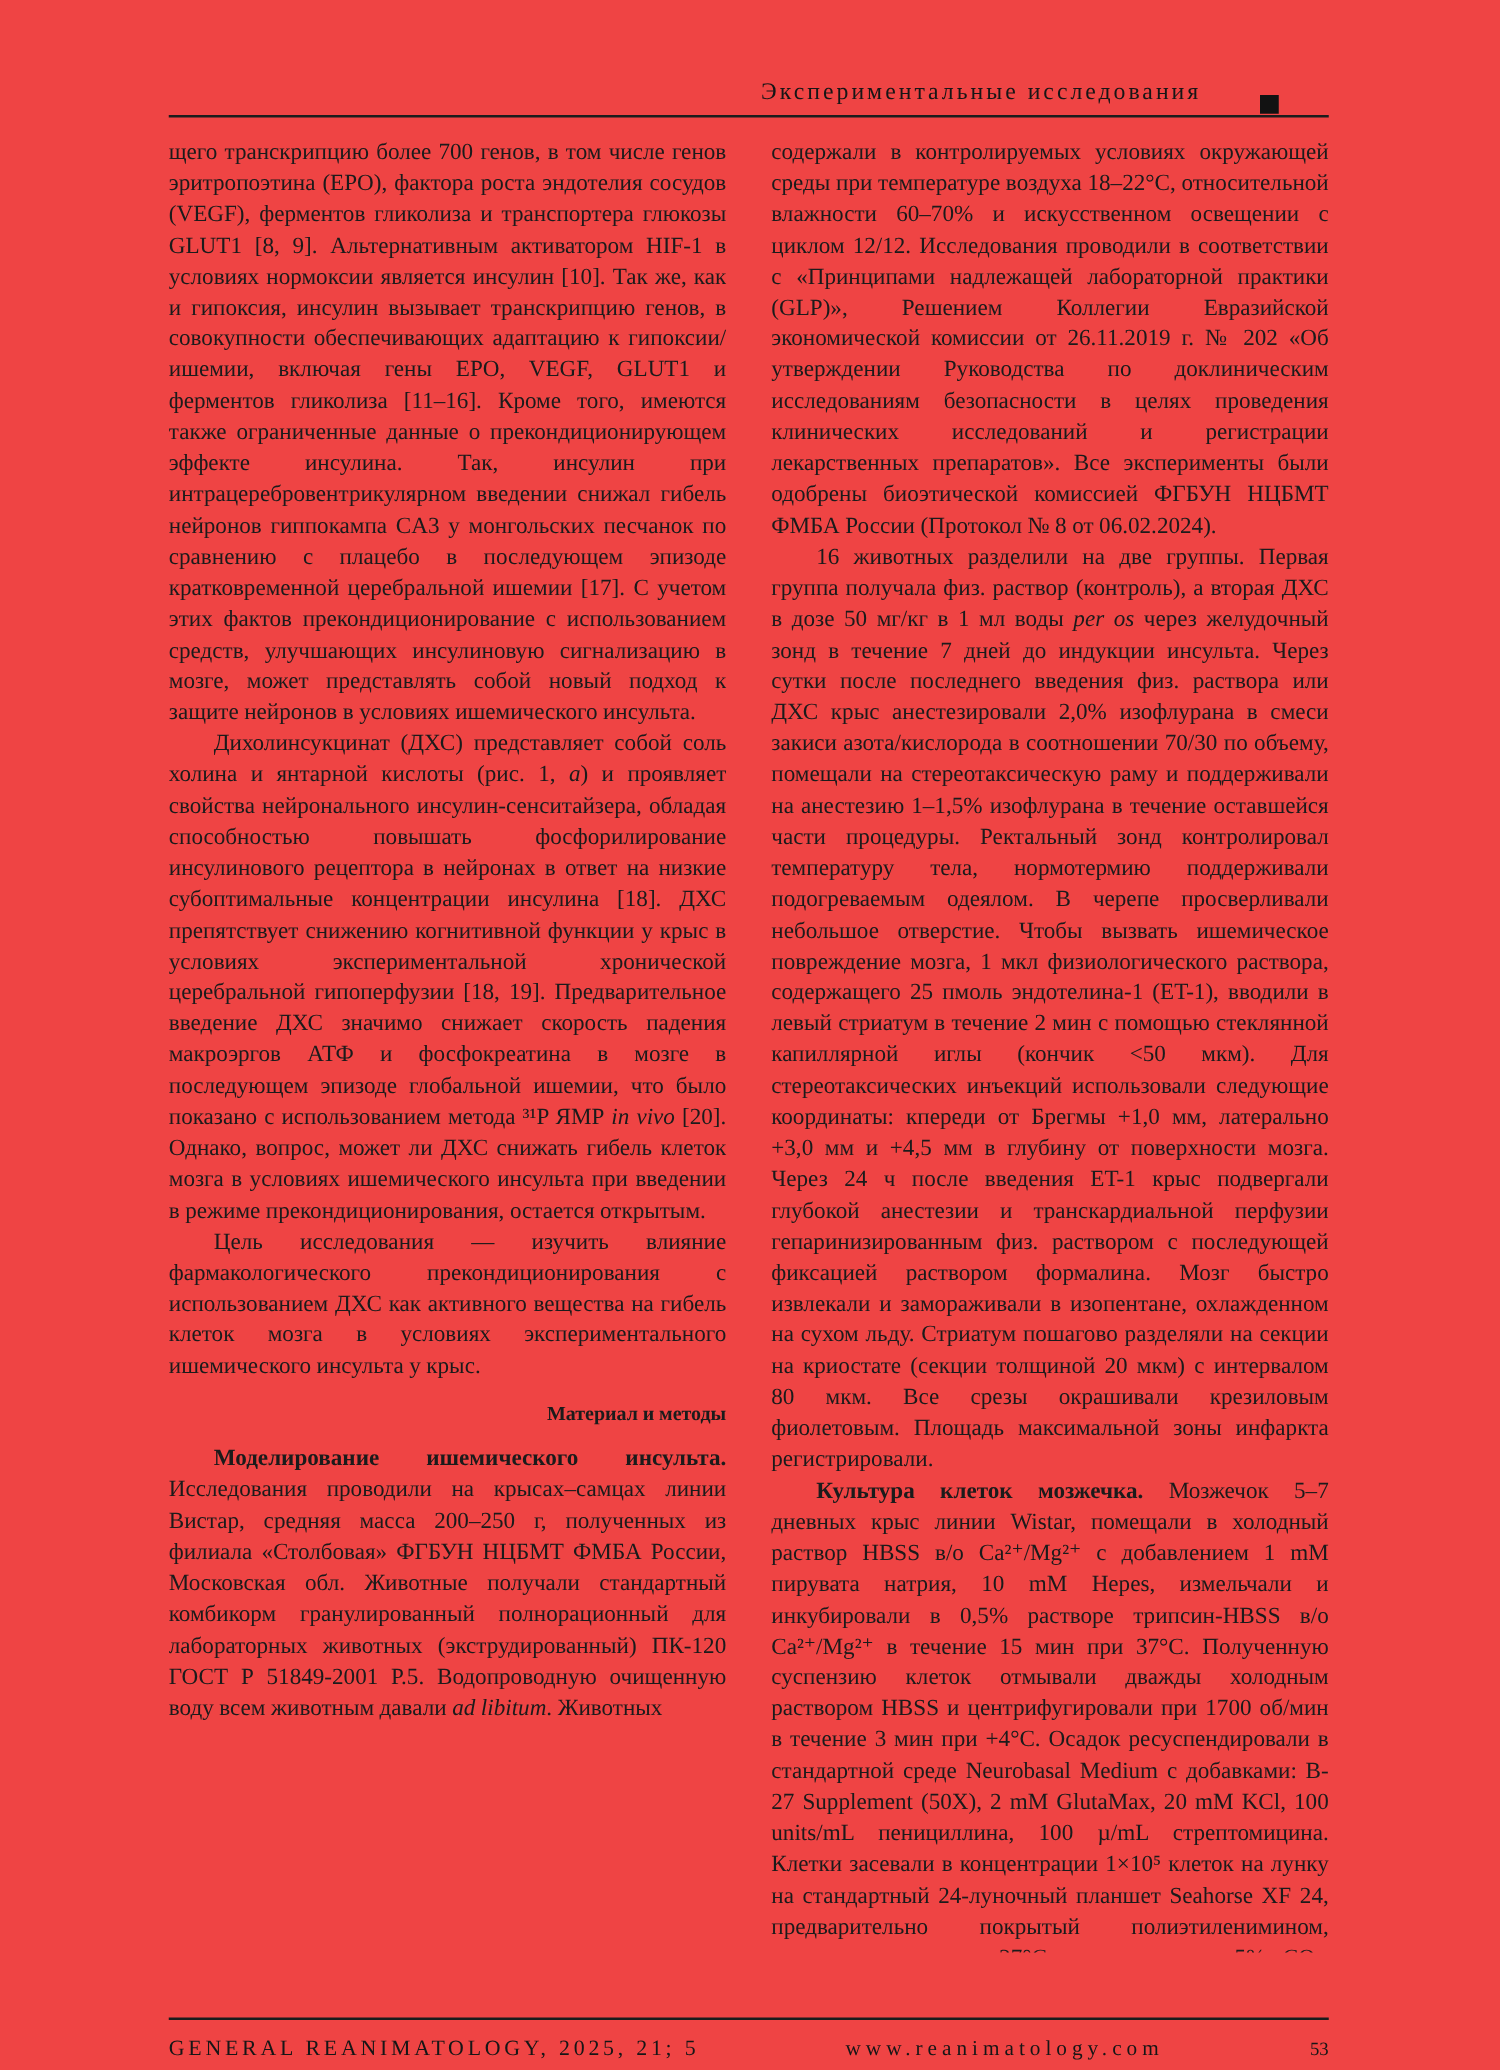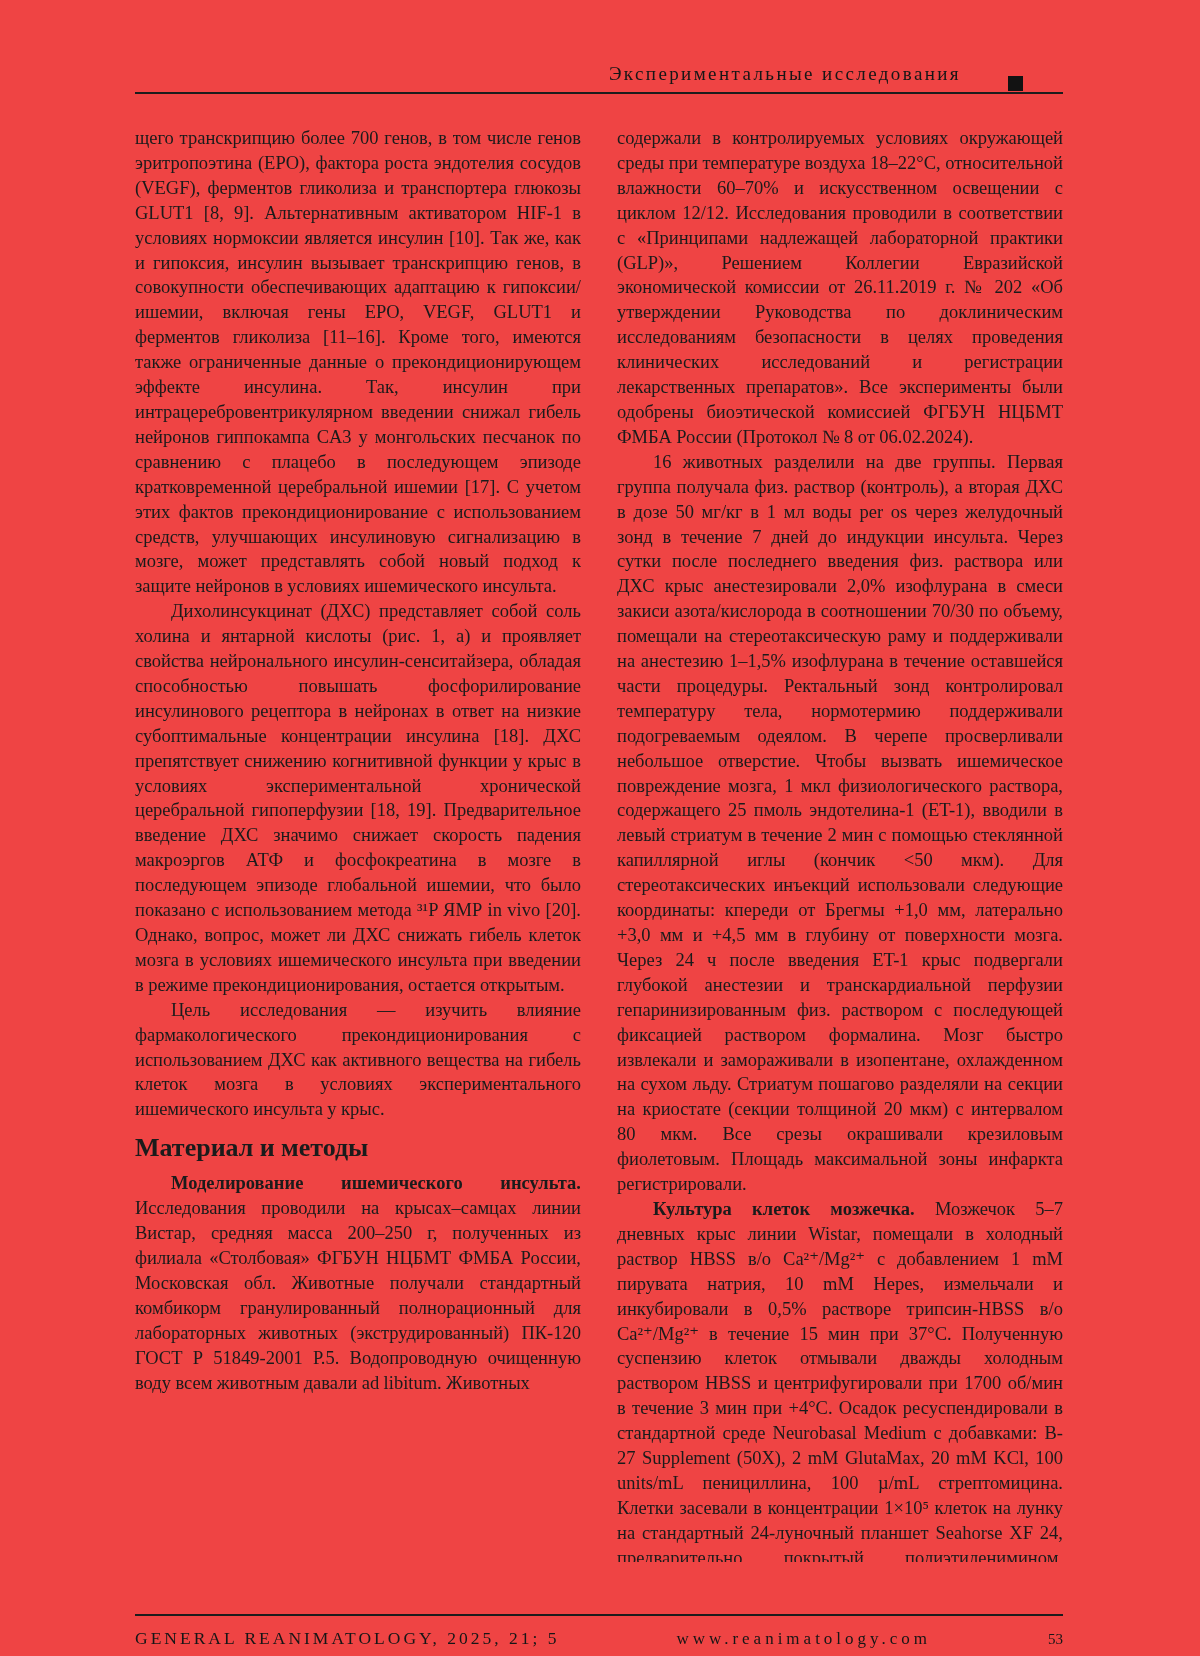--- a/index.html
+++ b/index.html
@@ -28,26 +28,26 @@
   .columns {
     position:absolute; left:135px; top:110px; width:928px; height:1452px;
     display:flex; gap:36px; overflow:hidden;
   }
   .col { width:446px; flex:0 0 446px; overflow:hidden; }
   .para {
     font-size:18.5px; line-height:24.9px; text-align:justify;
     hyphens:auto; -webkit-hyphens:auto; word-spacing:-0.2px;
   }
   .para.indent { text-indent:36px; }
-  .para.noindent { text-indent:0;margin-top:16px; }
+  .para.noindent { text-indent:0; }
   .para.heading {
-    text-align:left; text-indent:0; font-weight:bold; font-size:26px;
+    text-align:right; text-indent:0; font-weight:bold; font-size:16px;
     margin:13px 0 10px 0; line-height:26px;
   }
-  .it { }
+  .it { font-style:italic; }
   .bd { font-weight:bold; }
 
   
   .page-footer {
     position:absolute; left:135px; top:1570px; width:928px;
     border-top:2px solid #1c1c1c; padding-top:12px;
     display:flex; justify-content:space-between; align-items:baseline;margin-top:44px;
   }
   .footer-journal { font-size:17.5px; letter-spacing:3px; white-space:nowrap; color:#161616; }
   .footer-site    { font-size:17px;  letter-spacing:4px; white-space:nowrap; color:#161616; }

